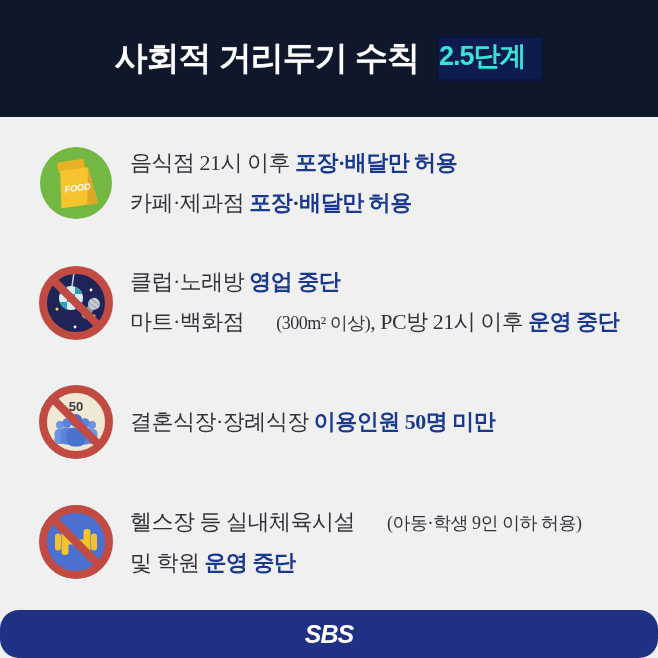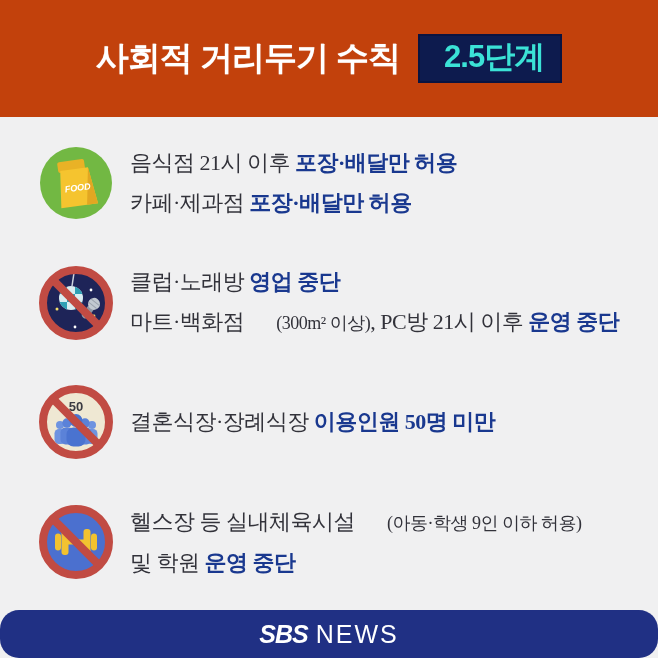--- a/index.html
+++ b/index.html
@@ -3,31 +3,31 @@
 <meta charset="utf-8">
 <style>
   html,body{margin:0;padding:0;background:#e8e8ea;}
   .frame{
     width:658px;height:658px;position:relative;overflow:hidden;
     font-family:"Liberation Sans","DejaVu Sans",sans-serif;
     display:flex;flex-direction:column;background:#f0f0f1;
   }
   
   .header{
-    height:117px;flex:0 0 117px;background:#c2410c;
+    height:117px;flex:0 0 117px;background:#0f172a;
     display:flex;align-items:center;justify-content:center;gap:18px;
   }
   .title{
     color:#ffffff;font-size:33px;font-weight:800;letter-spacing:-1px;
     text-shadow:0 0 1px rgba(255,255,255,.4);
   }
   .badge{
     background:#0d1b4e;border:2px solid #0a1340;color:#3be2d6;
-    font-size:31px;font-weight:800;letter-spacing:-1px;
-    padding:4px 16px 7px 24px;line-height:1.1;
+    font-size:27px;font-weight:800;letter-spacing:-1px;
+    padding:4px 16px 7px 0;line-height:1.1;
   }
   
   .content{
     flex:1 1 auto;background:#f0f0f1;display:flex;flex-direction:column;
     justify-content:space-around;padding:6px 0 8px 0;
   }
   .row{display:flex;align-items:center;min-height:110px;}
   .icon-wrap{flex:0 0 76px;width:76px;height:76px;margin-left:38px;}
   .icon-wrap svg{display:block;width:76px;height:76px;}
   .text{margin-left:16px;font-family:Liberation Serif, serif;}
@@ -160,16 +160,15 @@
       <div class="text">
         <p class="line"><span>헬스장 등 실내체육시설</span><span class="small">(아동·학생 9인 이하 허용)</span></p>
         <p class="line"><span>및 학원 </span><b>운영 중단</b></p>
       </div>
     </div>
 
   </div>
 
   <div class="footer">
     <span class="brand">SBS</span>
-    <span class="brand-suffix">NEWS</span>
   </div>
 
 </div>
 
 </body></html>

